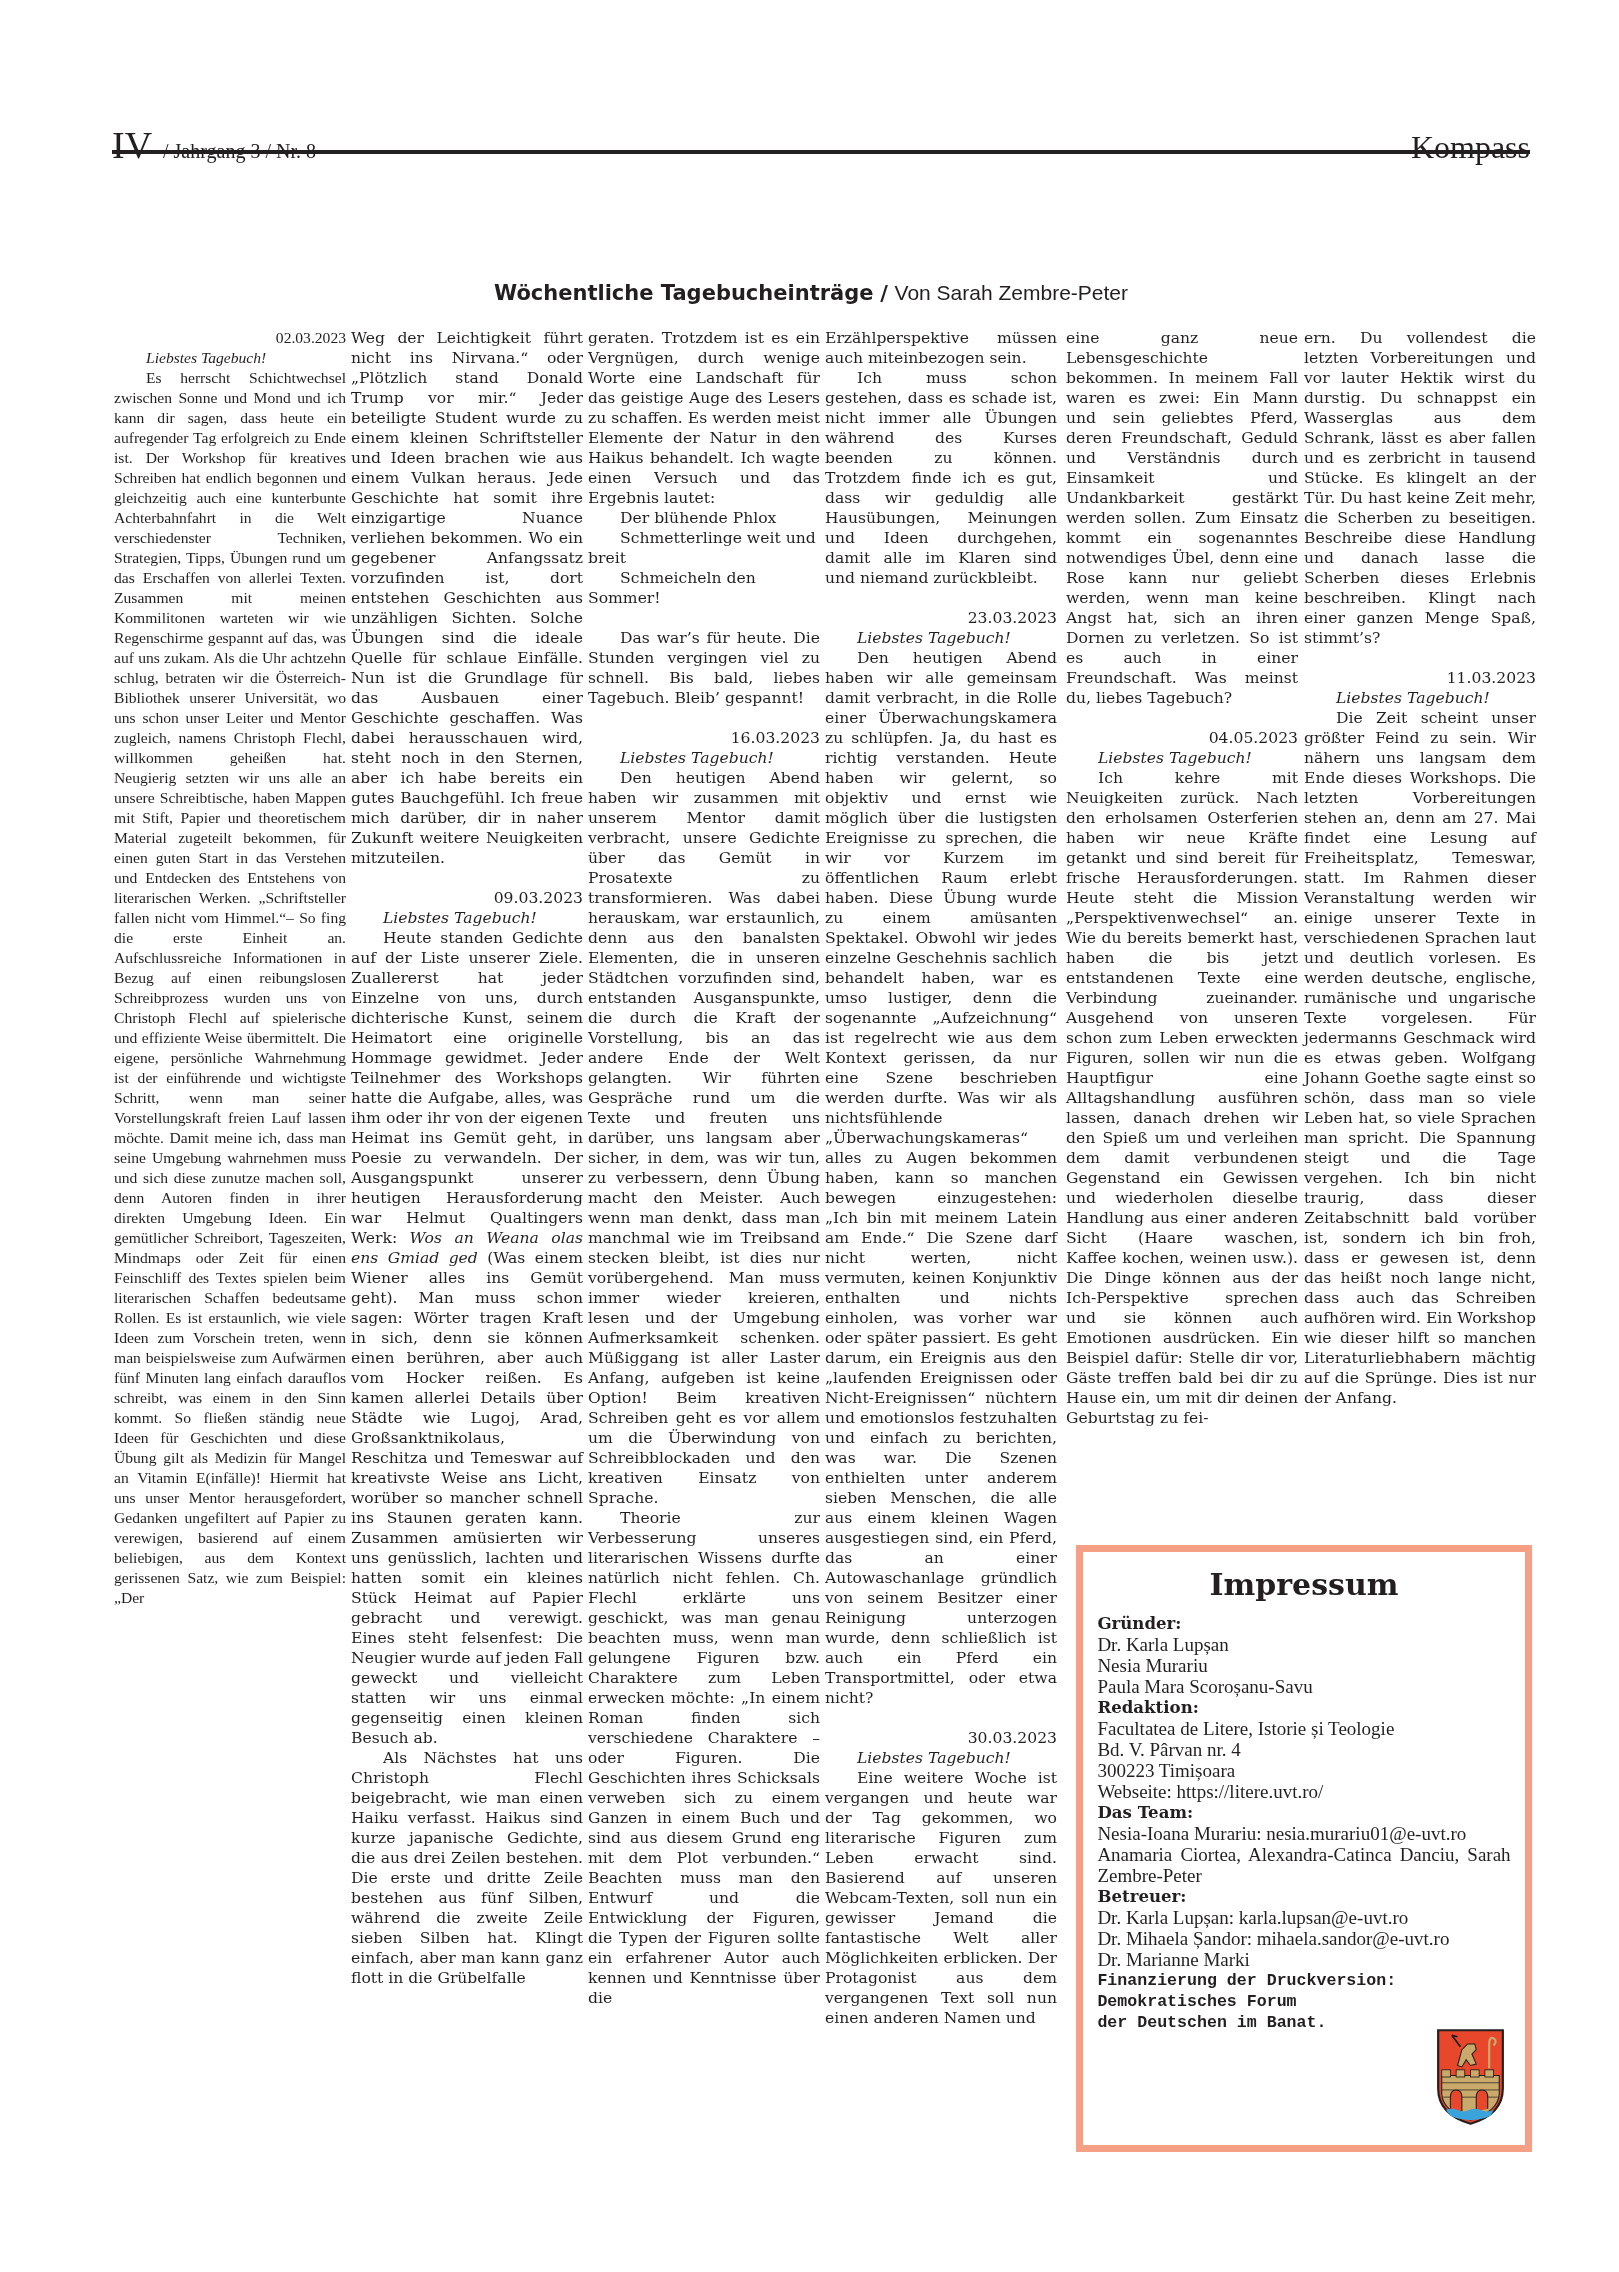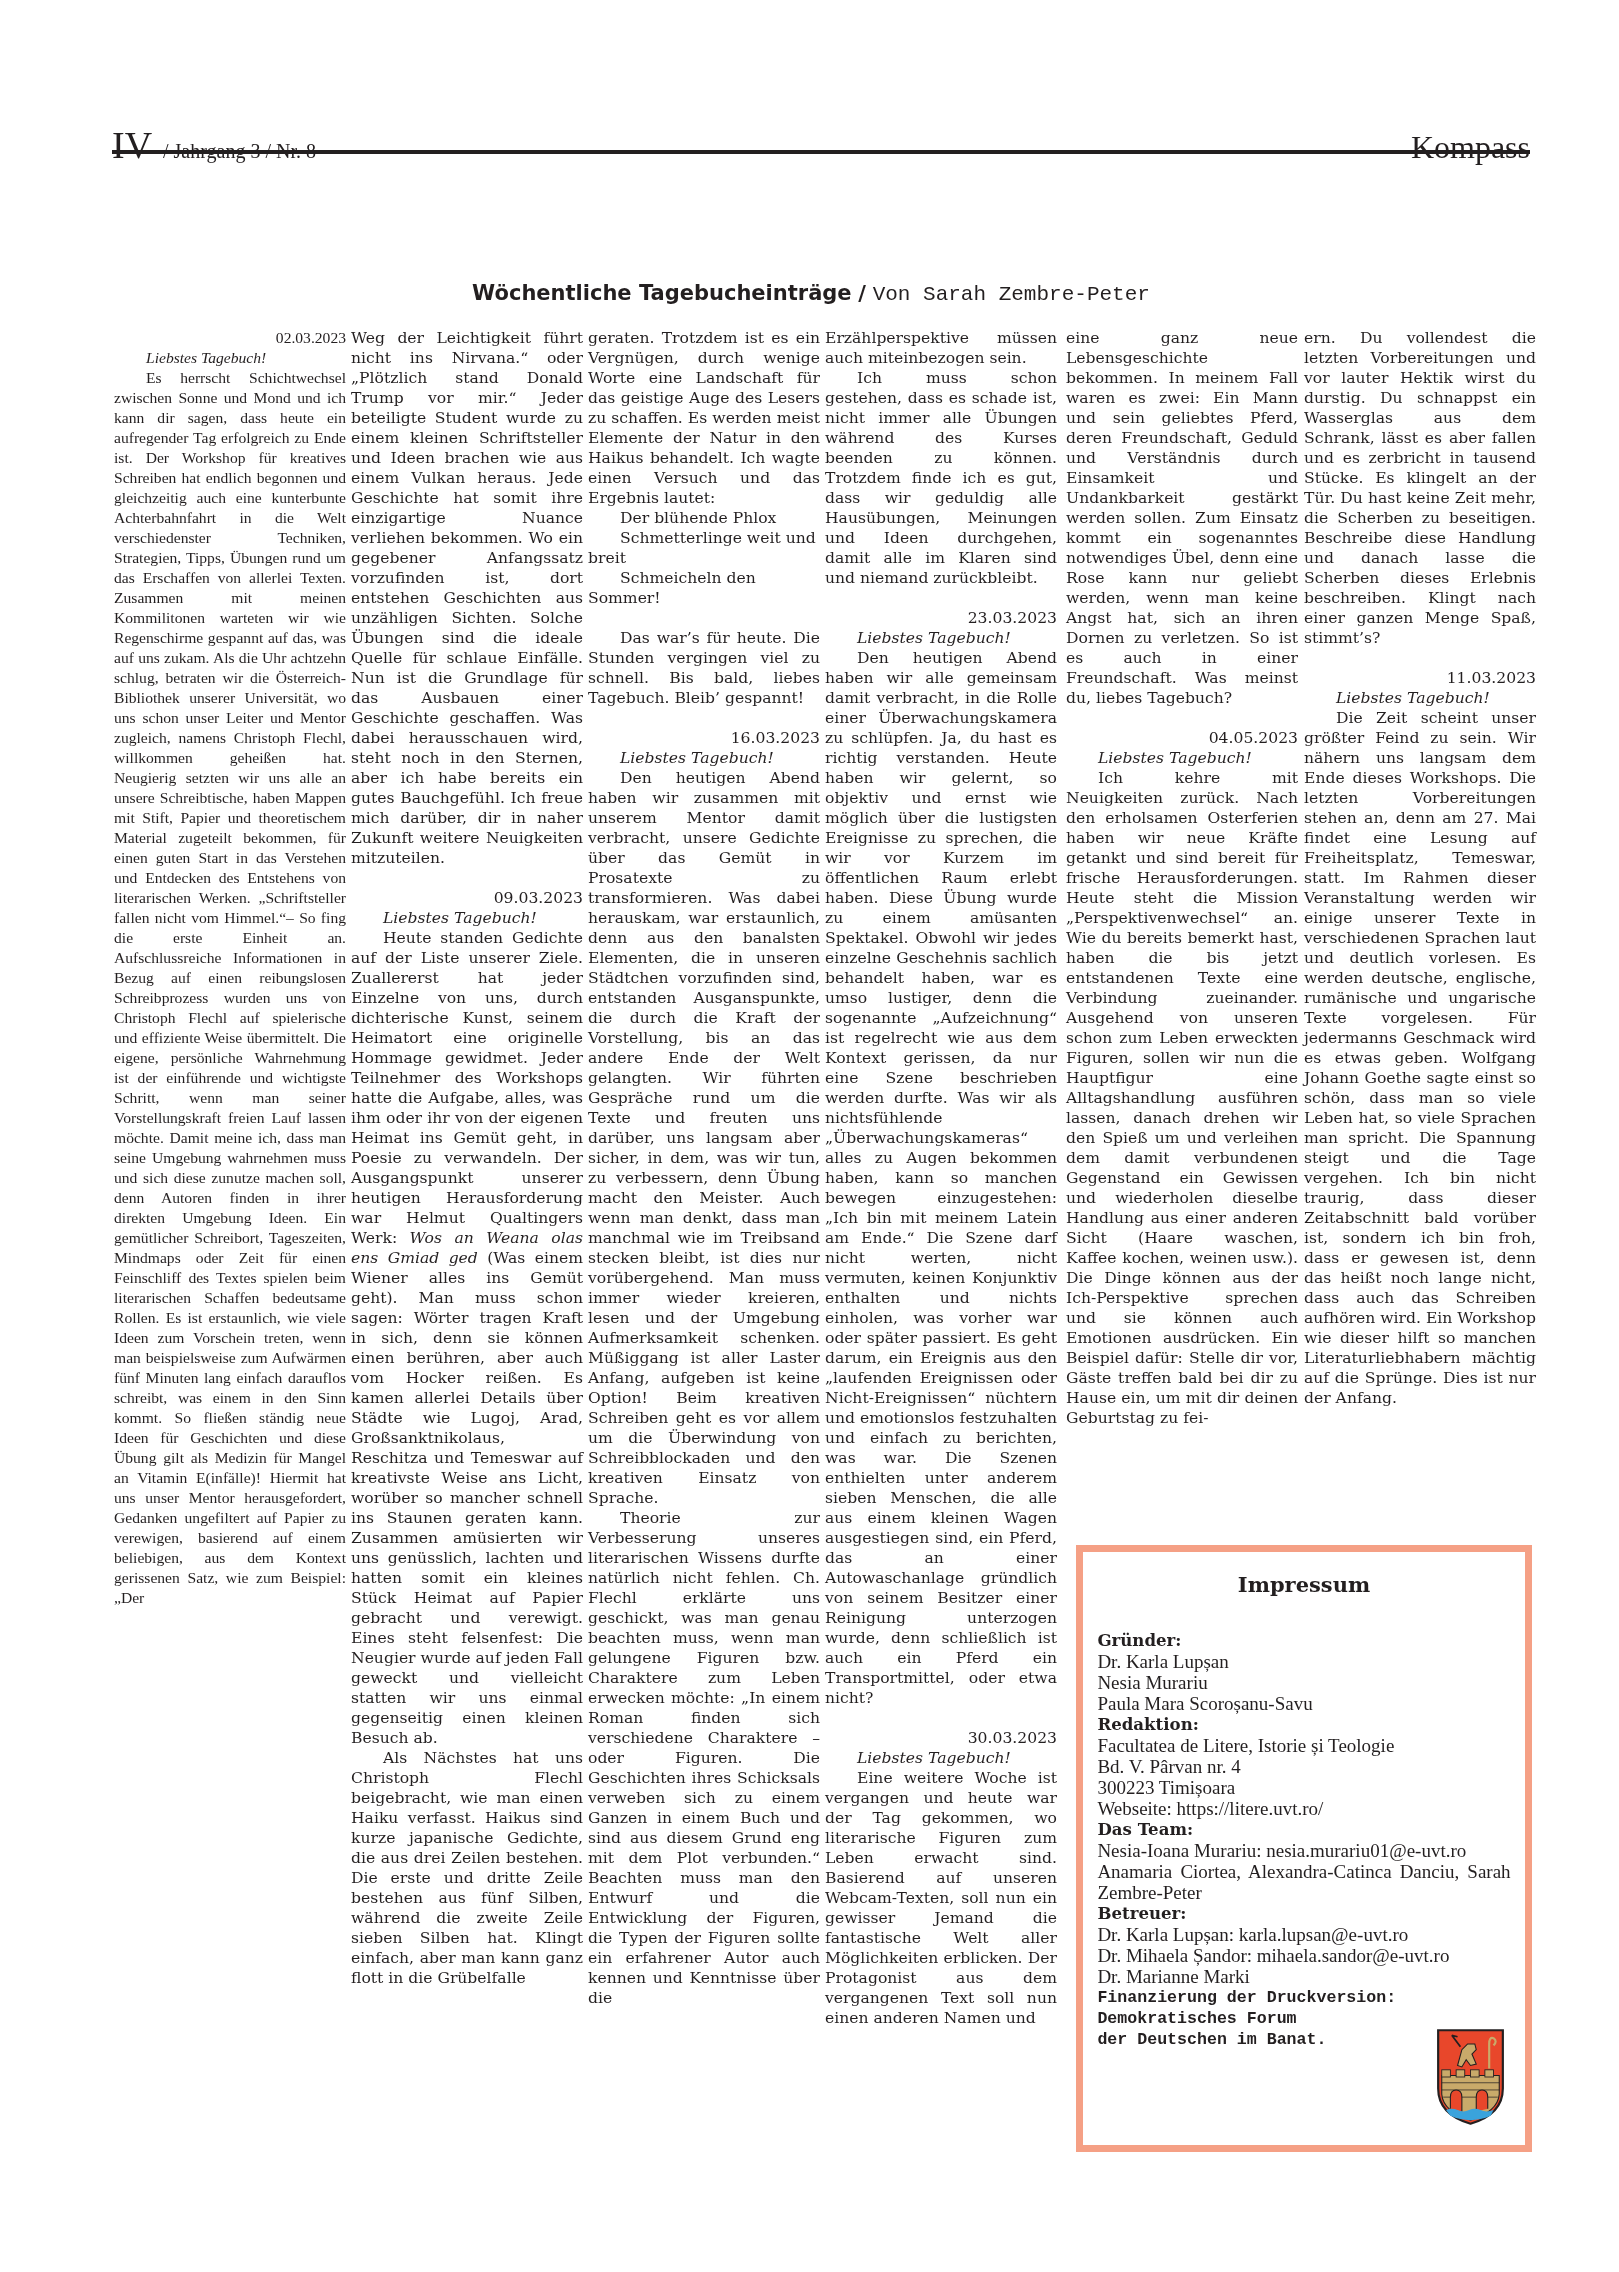--- a/index.html
+++ b/index.html
@@ -6,31 +6,31 @@
   body { width:1620px; height:2273px; position:relative; overflow:hidden; color:#231f20; font-family:"DejaVu Serif", serif; }
   .header { position:absolute; left:112px; top:124px; width:1418px; height:45px; }
   .hdr-page { position:absolute; left:0; top:0; font-family:"Liberation Serif", serif; font-size:38px; line-height:43px; }
   .hdr-issue { position:absolute; left:51px; top:13px; font-family:"Liberation Serif", serif; font-size:20px; line-height:29px; }
   .hdr-brand { position:absolute; right:0; top:2.9px; font-family:"Liberation Serif", serif; font-size:32px; line-height:40px; }
   .hdr-rule { position:absolute; left:112px; top:150px; width:1418px; height:4.3px; background:#231f20; }
   .headline { position:absolute; left:216px; top:167px; width:1190px; text-align:center; font-family:"DejaVu Serif", serif; font-weight:bold; font-size:46px; line-height:52px; letter-spacing:0.7px; }
   .subline { position:absolute; left:216px; top:278px; width:1190px; text-align:center; font-size:21px; line-height:29px; }
   .subline .k { font-family:"DejaVu Sans", sans-serif; font-weight:bold; }
   .subline .sep { font-weight:bold; }
-  .subline .a { font-family:Liberation Mono, monospace; }
+  .subline .a { font-family:Liberation Sans, sans-serif; }
   .col { position:absolute; top:328px; width:232px; font-family:"DejaVu Serif", serif; font-size:15.6px; line-height:20px; text-align:justify; hyphens:auto; }
   .col p { margin:0; text-indent:32px; }
   .col p.noind { text-indent:0; }
   .col .date { text-align:right; text-indent:0; margin:0; }
   .col .greet { font-style:italic; text-indent:32px; margin:0; }
   .col .gap { height:20px; }
   .col .poem { text-indent:32px; text-align:left; margin:0; }
   .c1 { left:114px;font-family:Liberation Serif, serif; } .c2 { left:351px; } .c3 { left:588px; } .c4 { left:825px; } .c5 { left:1066px; } .c6 { left:1304px; }
   .impressum { position:absolute; left:1076px; top:1545px; width:456px; height:607px; box-sizing:border-box; border:7.2px solid #f5a085; background:#fff; padding:11.5px 14.4px; font-family:"Liberation Serif", serif; font-size:19px; line-height:21px; }
-  .imp-title { text-align:center; font-family:"DejaVu Serif", serif; font-weight:bold; font-size:21px; line-height:42px; margin-bottom:24px; }
+  .imp-title { text-align:center; font-family:"DejaVu Serif", serif; font-weight:bold; font-size:30px; line-height:42px; margin-bottom:7px; }
   .imp-h { font-family:"DejaVu Serif", serif; font-weight:bold; font-size:16.6px; }
   .imp-line { white-space:nowrap; }
   .imp-just { text-align:justify; }
   .imp-fin { font-family:Liberation Mono, monospace; font-weight:bold; font-size:16.6px; line-height:21px; }
   .crest { position:absolute; right:20px; bottom:19px; width:69px; height:98px; }
 </style>
 </head>
 <body>
 
 <div class="header">

